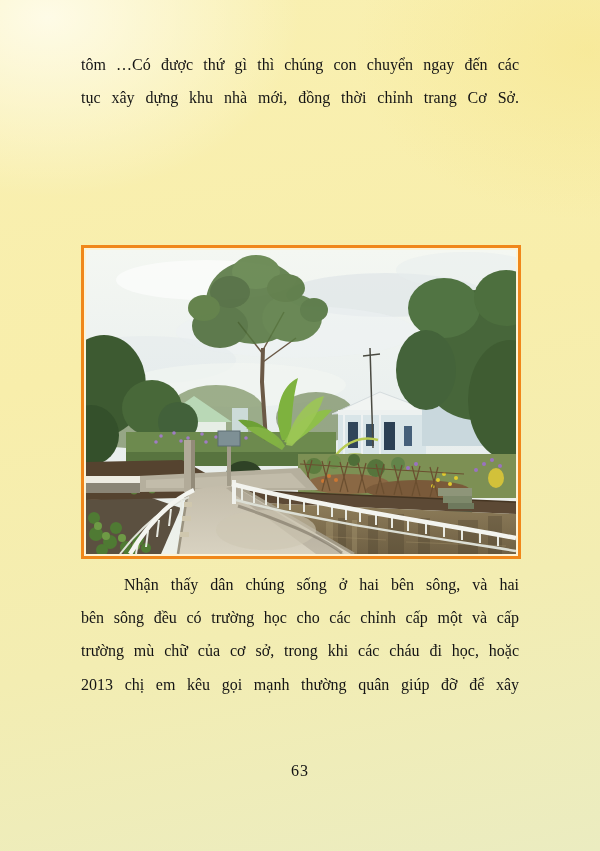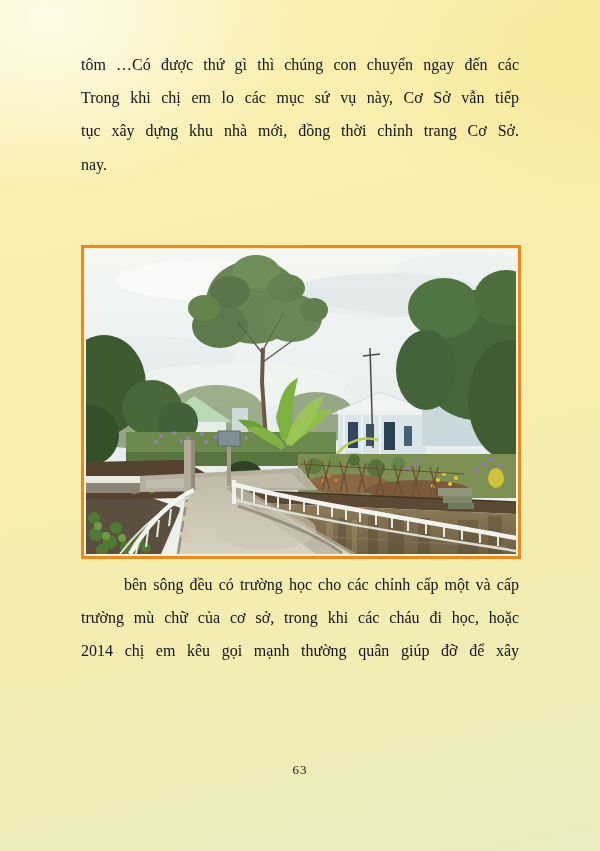--- a/index.html
+++ b/index.html
@@ -45,34 +45,32 @@
     background: #fdf3d6;
     padding: 2px;
   }
   .photo-frame svg { display: block; }
   .page-number {
     position: absolute;
     left: 81px;
     top: 762px;
     width: 438px;
     text-align: center;
-    font-size: 13px;
+    font-size: 16px;
     letter-spacing: 1px;
   }
 </style>
 </head>
 <body>
 
 <div class="page">
 
   <div class="para" id="para1">
     <div class="line">tôm …Có được thứ gì thì chúng con chuyển ngay đến các</div>
-    <div class="line">Trong khi chị em lo các mục sứ vụ này, Cơ Sở vẫn tiếp</div>
     <div class="line">tục xây dựng khu nhà mới, đồng thời chỉnh trang Cơ Sở.</div>
-    <div class="line last">nay.</div>
   </div>
 
   <div class="photo-frame">
     <svg width="430" height="304" viewBox="0 0 430 304" role="img" aria-label="Concrete footbridge with white railings curving over a brown canal; banana plants, large trees, a mint-green roofed house and white houses on the banks">
       <defs>
         <linearGradient id="skyGrad" x1="0" y1="0" x2="0" y2="1">
           <stop offset="0" stop-color="#f4f7f2"></stop>
           <stop offset="0.6" stop-color="#e8eeee"></stop>
           <stop offset="1" stop-color="#edf1ea"></stop>
         </linearGradient>
@@ -361,20 +359,21 @@
             <line x1="412" y1="285" x2="412" y2="296"></line>
         </g>
         <path d="M150,250 C225,270 330,285 430,301" stroke="#dcdfd5" stroke-width="2.5" fill="none"></path>
         <path d="M146,234 C215,252 320,268 430,288" stroke="#f3f4ef" stroke-width="4.5" fill="none"></path>
         <path d="M152,256 C205,274 240,290 256,303" stroke="rgba(70,60,45,0.35)" stroke-width="3" fill="none"></path>
       </g>
     </svg>
   </div>
 
   <div class="para indent-first" id="para2">
+    <div class="line">Nhận thấy dân chúng sống ở hai bên sông, và hai</div>
     <div class="line">bên sông đều có trường học cho các chỉnh cấp một và cấp</div>
     <div class="line">trường mù chữ của cơ sở, trong khi các cháu đi học, hoặc</div>
-    <div class="line">2014 chị em kêu gọi mạnh thường quân giúp đỡ để xây</div>
+    <div class="line">2013 chị em kêu gọi mạnh thường quân giúp đỡ để xây</div>
   </div>
 
   <div class="page-number">63</div>
 
 </div>
 
 </body></html>

